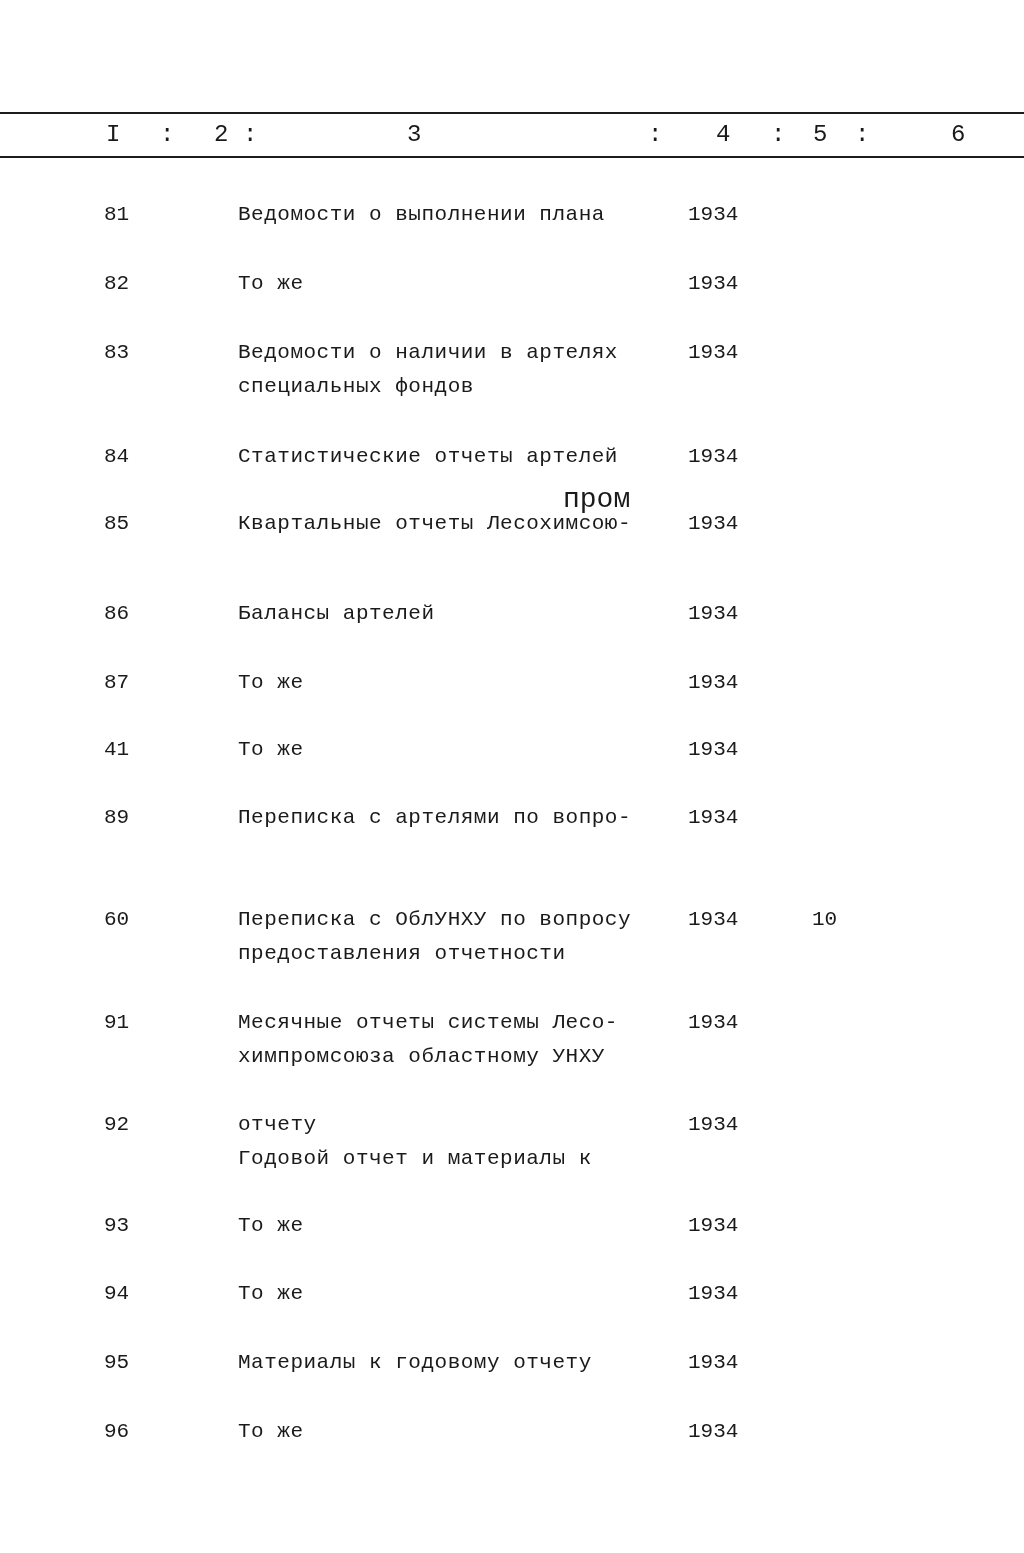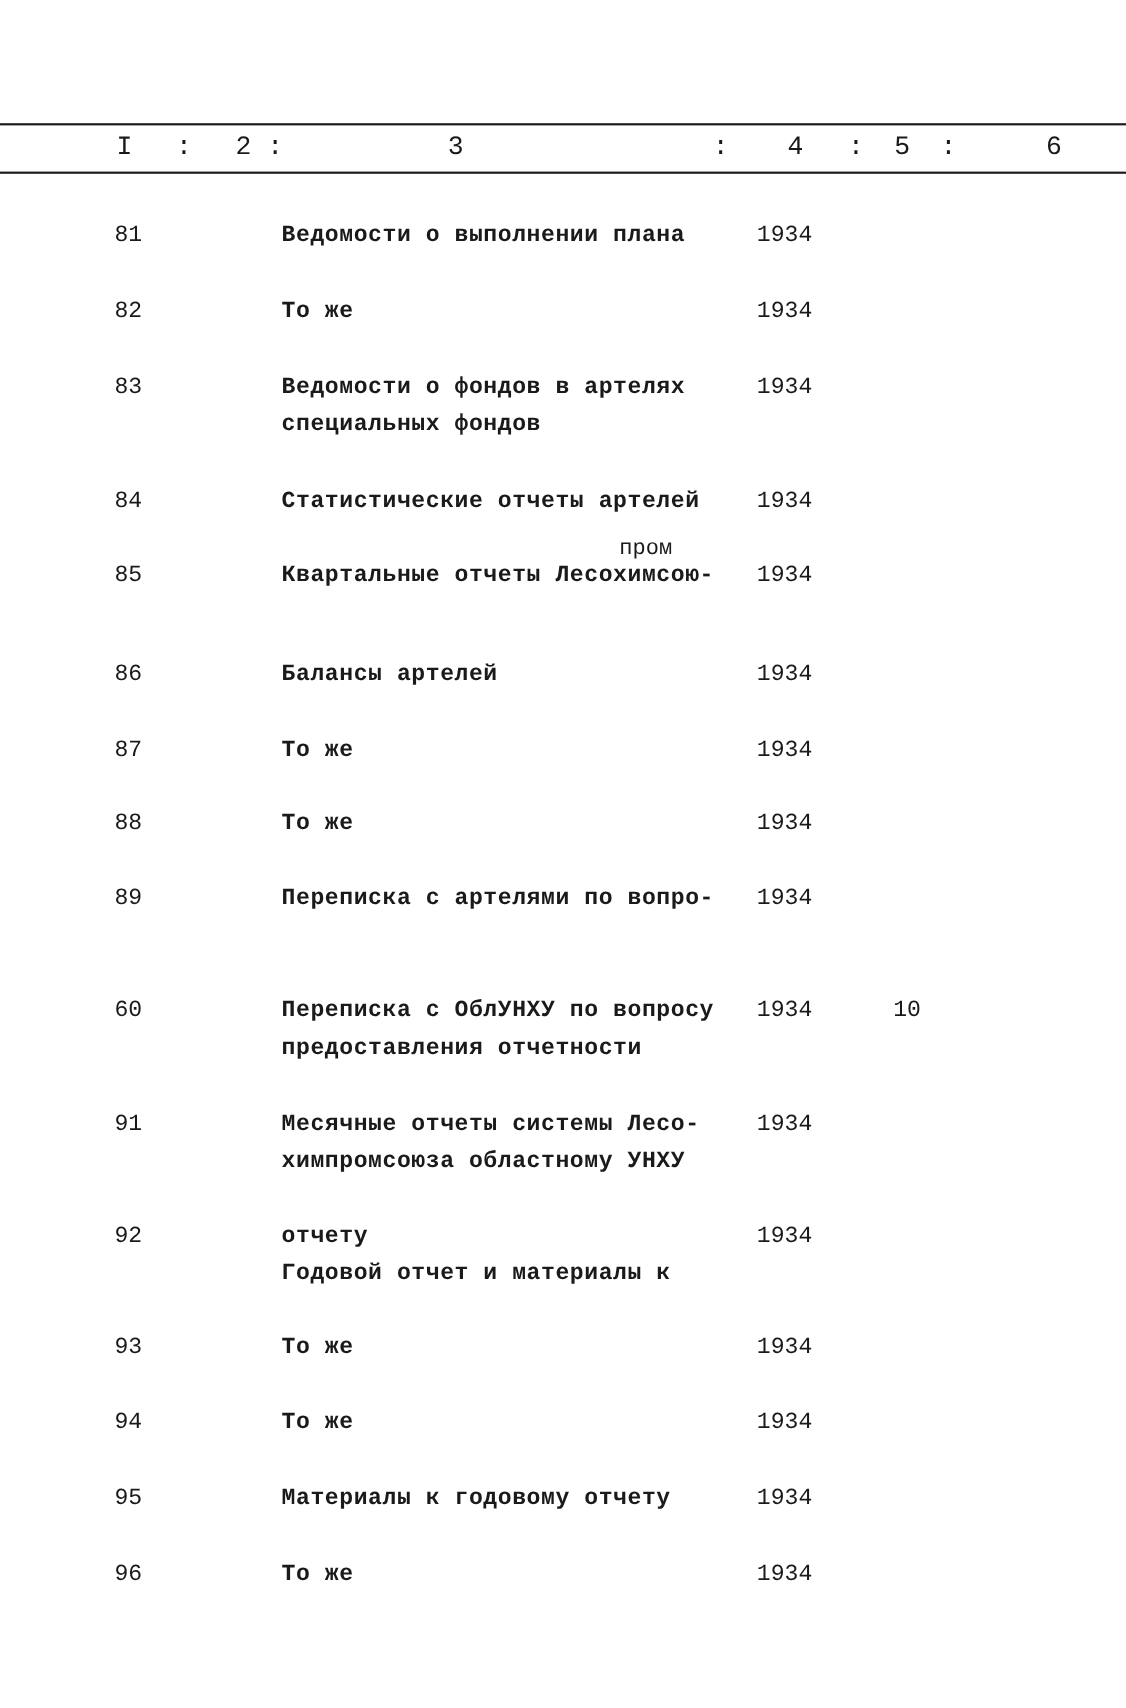--- a/index.html
+++ b/index.html
@@ -42,27 +42,27 @@
     width: 1024px;
   }
   .cell {
     position: absolute;
     font-size: 21px;
     line-height: 34px;
     white-space: nowrap;
     font-family: "Liberation Mono", "DejaVu Sans Mono", monospace;
   }
   .c-num { left: 104px; }
-  .c-title { left: 256px; letter-spacing: 0.5px; font-weight: bold; }
+  .c-title { left: 238px; letter-spacing: 0.5px; }
   .c-year { left: 688px; }
   .c-sheets { left: 812px; }
   .title-line { display: block; }
   .sup {
     position: absolute;
-    font-size: 20px;
+    font-size: 28px;
     line-height: 20px;
   }
 </style>
 </head>
 <body>
 
 <div class="page">
 
   <div class="rule top"></div>
 
@@ -94,21 +94,21 @@
     <span class="cell c-num">82</span>
     <span class="cell c-title">
       <span class="title-line">То же</span>
     </span>
     <span class="cell c-year">1934</span>
   </div>
 
   <div class="row" style="top:336px">
     <span class="cell c-num">83</span>
     <span class="cell c-title">
-      <span class="title-line">Ведомости о фондов в артелях</span>
+      <span class="title-line">Ведомости о наличии в артелях</span>
       <span class="title-line">специальных фондов</span>
     </span>
     <span class="cell c-year">1934</span>
   </div>
 
   <div class="row" style="top:440px">
     <span class="cell c-num">84</span>
     <span class="cell c-title">
       <span class="title-line">Статистические отчеты артелей</span>
     </span>
@@ -134,21 +134,21 @@
 
   <div class="row" style="top:666px">
     <span class="cell c-num">87</span>
     <span class="cell c-title">
       <span class="title-line">То же</span>
     </span>
     <span class="cell c-year">1934</span>
   </div>
 
   <div class="row" style="top:733px">
-    <span class="cell c-num">88</span>
+    <span class="cell c-num">41</span>
     <span class="cell c-title">
       <span class="title-line">То же</span>
     </span>
     <span class="cell c-year">1934</span>
   </div>
 
   <div class="row" style="top:801px">
     <span class="cell c-num">89</span>
     <span class="cell c-title">
       <span class="title-line">Переписка с артелями по вопро-</span>

